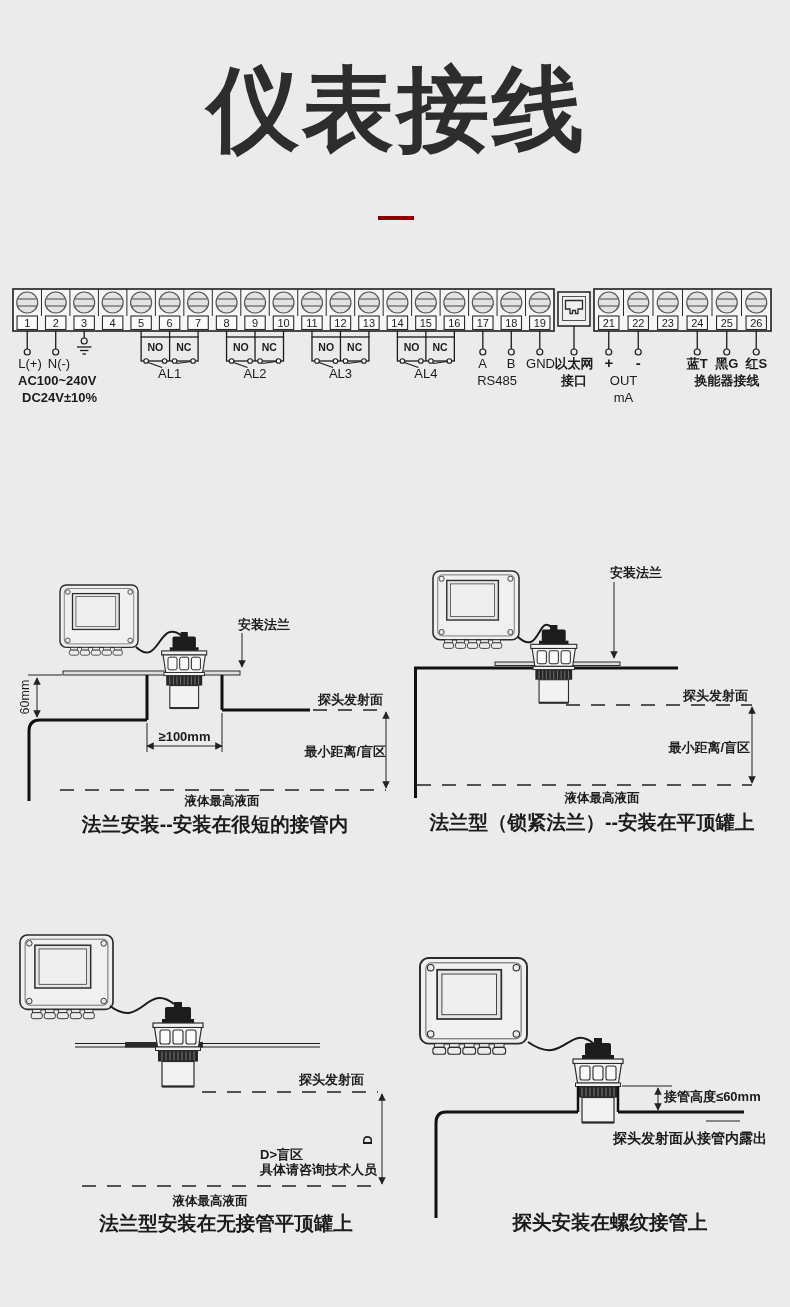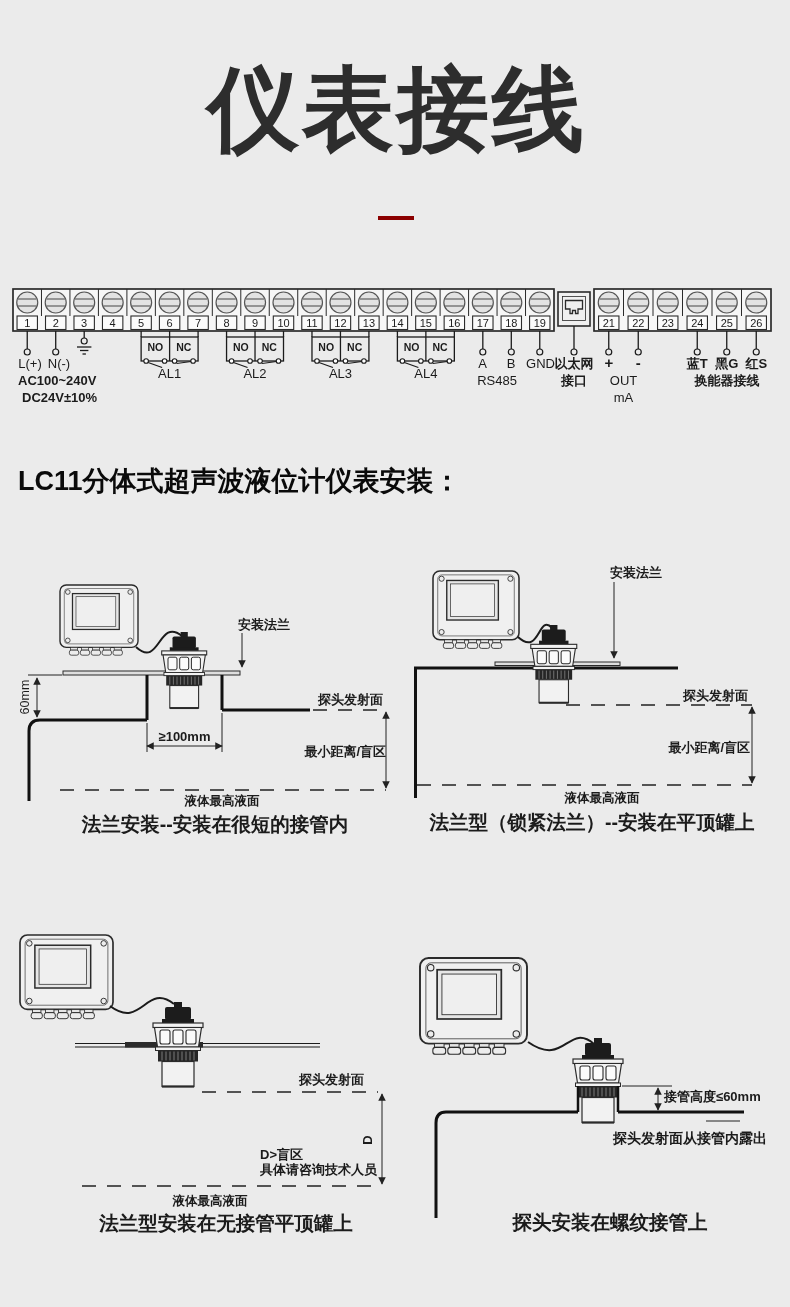--- a/index.html
+++ b/index.html
@@ -417,21 +417,20 @@
     <text class="ulbl-b" x="638.3" y="85" text-anchor="middle" style="font-size:15px">-</text>
     <text class="ulbl" x="623.5" y="102" text-anchor="middle">OUT</text>
     <text class="ulbl" x="623.5" y="119" text-anchor="middle">mA</text>
 
     <text class="ulbl-b" x="697.3" y="85" text-anchor="middle">蓝T</text>
     <text class="ulbl-b" x="726.8" y="85" text-anchor="middle">黑G</text>
     <text class="ulbl-b" x="756.3" y="85" text-anchor="middle">红S</text>
     <text class="ulbl-b" x="727" y="102" text-anchor="middle">换能器接线</text>
   </svg>
 
-  <h2 id="section-heading">LC11分体式超声波液位计仪表安装：</h2>
 
   <svg class="panel" style="left:10px;top:555px" width="390" height="295" viewBox="0 0 390 295">
     <use href="#ctrl" transform="translate(50,30) scale(0.78)"></use>
     <path class="wire" d="M126,92 C150,114 148,62 172,81" style="stroke-width:2"></path>
     <rect x="53" y="116" width="177" height="4" fill="#dedede" stroke="#2b2b2b" stroke-width="1"></rect>
     <use href="#sens" transform="translate(149,77) scale(0.9)"></use>
     <line class="thick" x1="137" y1="120" x2="137" y2="165"></line>
     <line class="thick" x1="212" y1="120" x2="212" y2="155"></line>
     <path class="thick" d="M137,165 H30 Q19,165 19,176 V246"></path>
     <line class="thick" x1="212" y1="155" x2="300" y2="155"></line>

